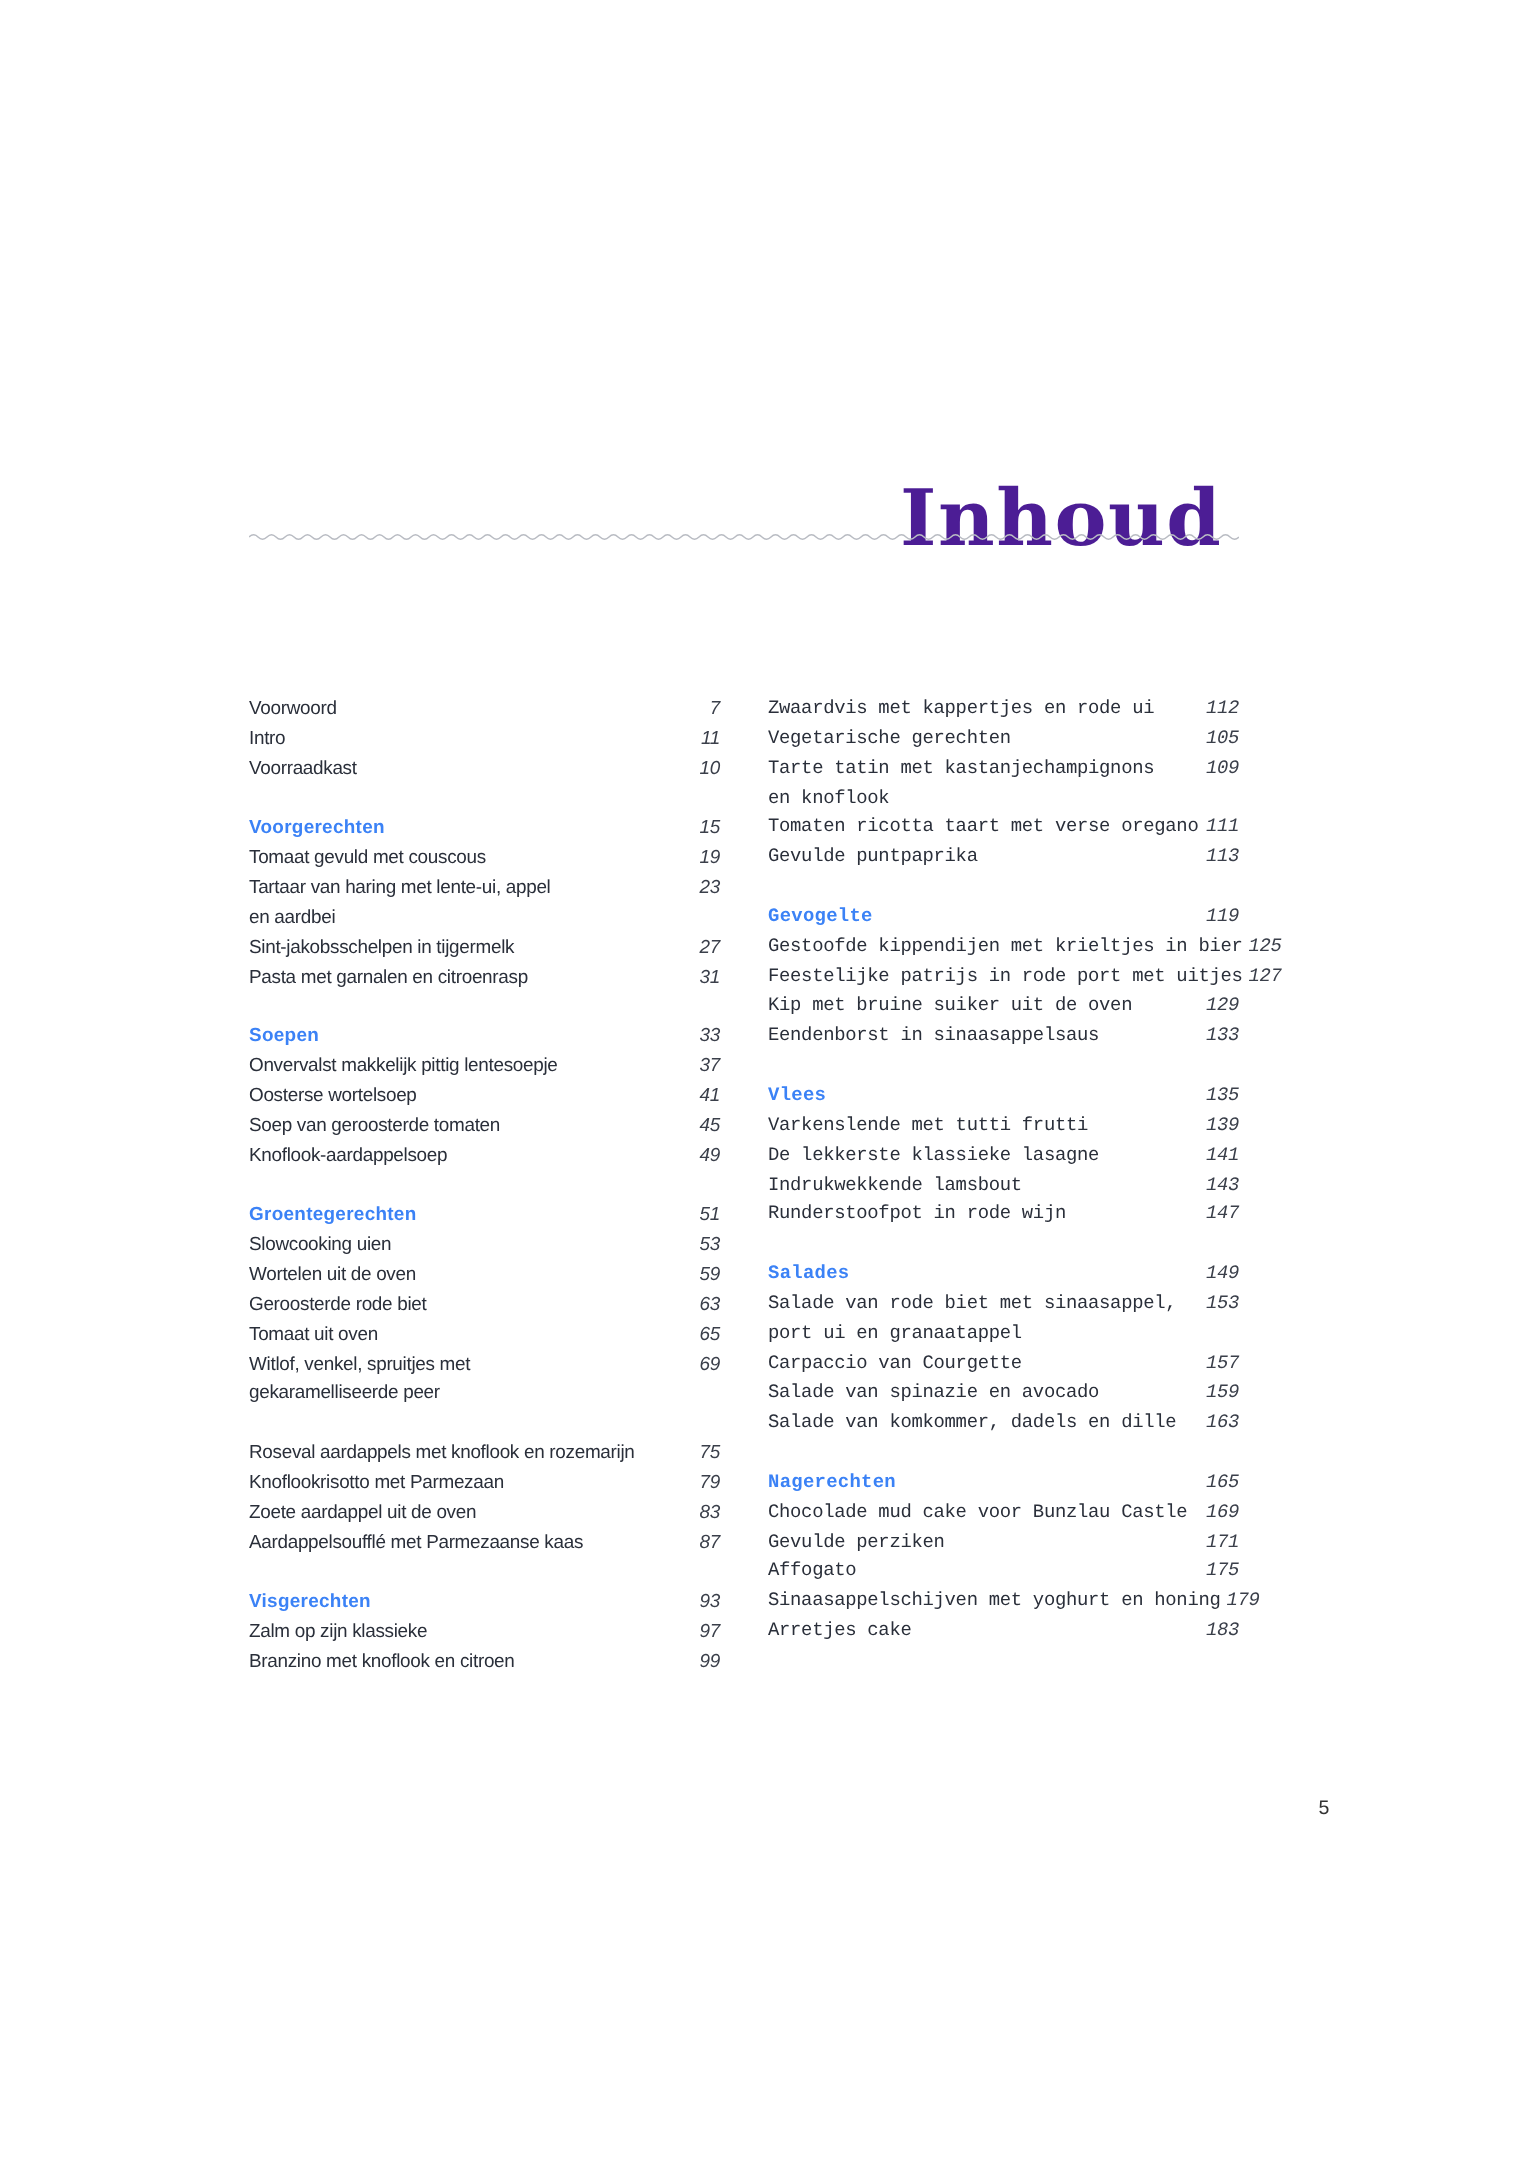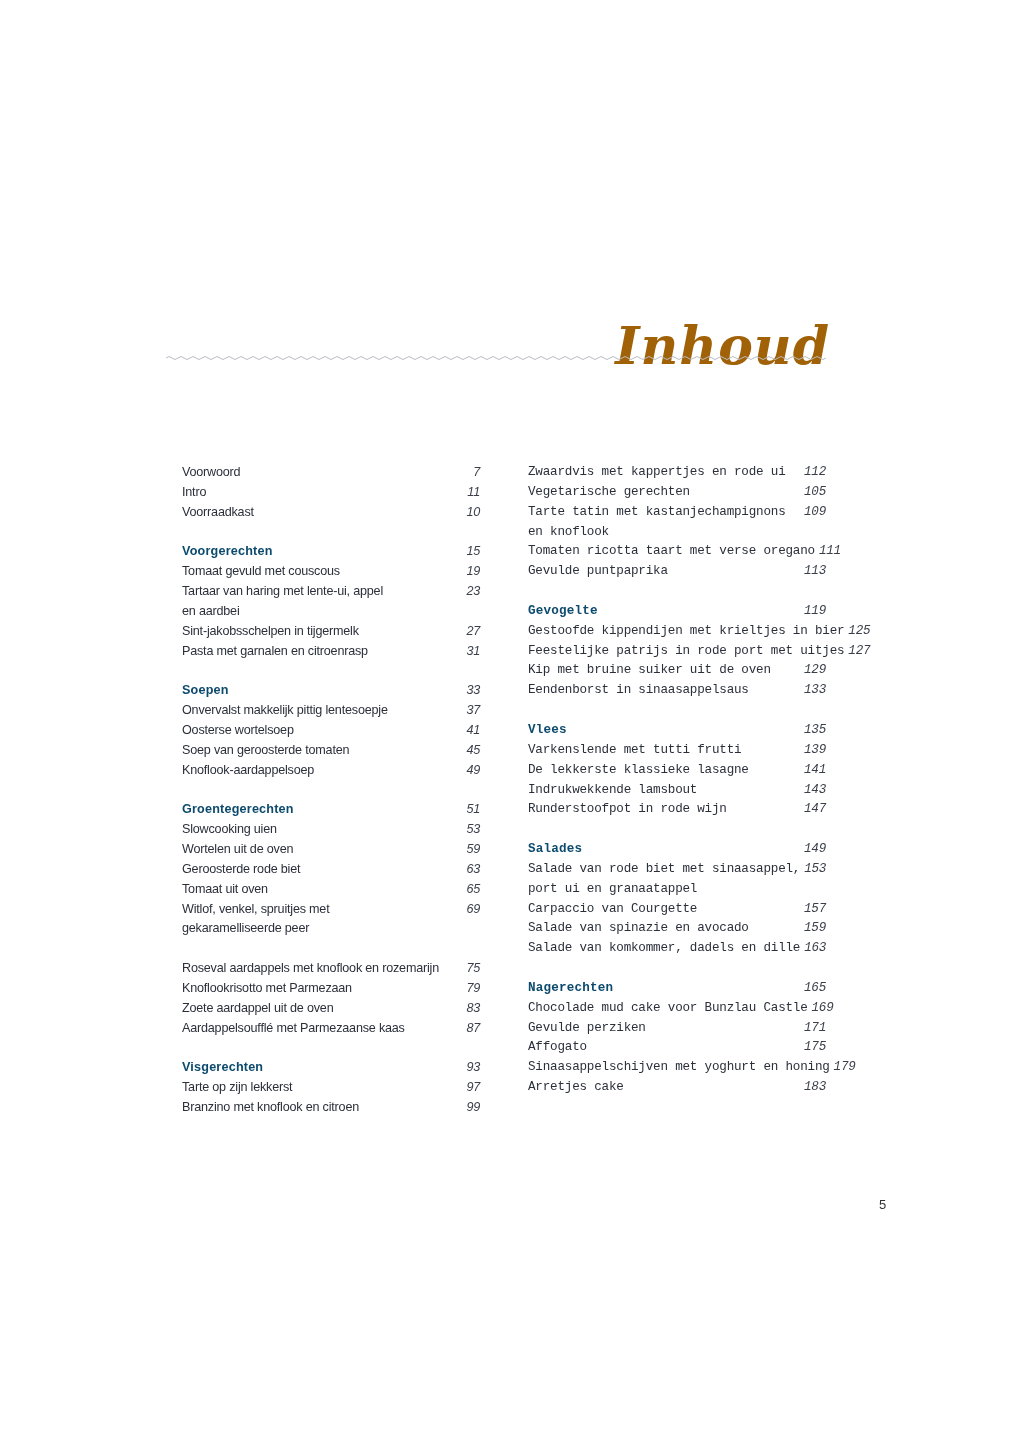--- a/index.html
+++ b/index.html
@@ -1,30 +1,30 @@
 <!DOCTYPE html>
 <html><head>
   <meta charset="utf-8">
   <style>
     html, body { margin: 0; padding: 0; background: #ffffff; }
     body { width: 1019px; height: 1440px; position: relative; overflow: hidden;
            font-family: "Liberation Sans", sans-serif; color: #1f2430; }
-    .title { position: absolute; left: 600px; top: 280px; width: 230px; text-align: right;
-             font-family: "DejaVu Serif", serif; font-style: italic; font-size: 52px;
-             color: #a16207; letter-spacing: 1px; }
+    .title { position: absolute; left: 600px; top: 280px; width: 230px; 
+             font-family: "DejaVu Serif", serif; font-size: 52px;
+             color: #4c1d95; letter-spacing: 1px; }
     .wave { position: absolute; left: 166px; top: 354px; width: 660px; height: 8px; }
     .col { position: absolute; top: 463px; width: 314px; }
     .col.left { left: 166px; }
     .col.right { left: 512px; font-family: Liberation Mono, monospace; }
     .row { display: flex; justify-content: space-between; align-items: baseline;
            height: 19.85px; line-height: 19.85px; font-size: 12.6px; color: #2a2f3a;
-           letter-spacing: -0.2px; margin-left: 16px; }
+           letter-spacing: -0.2px; }
     .row .t { white-space: nowrap; }
     .row .p { font-style: italic; color: #3a3f4a; min-width: 26px; text-align: right; }
-    .row.head .t { font-weight: bold; color: #0c4a6e; letter-spacing: 0.2px; }
+    .row.head .t { font-weight: bold; color: #3b82f6; letter-spacing: 0.2px; }
     .row.cont { }
     .gap { height: 19.85px; }
     .pagenum { position: absolute; left: 879px; top: 1197px; font-size: 13px; color: #333; }
   </style>
 </head>
 <body>
 
 <h1 class="title">Inhoud</h1>
 
 <svg class="wave" viewBox="0 0 660 8" preserveAspectRatio="none">
@@ -133,21 +133,21 @@
     <div class="row">
       <span class="t">Aardappelsoufflé met Parmezaanse kaas</span>
       <span class="p">87</span>
     </div>
     <div class="gap"></div>
     <div class="row head">
       <span class="t">Visgerechten</span>
       <span class="p">93</span>
     </div>
     <div class="row">
-      <span class="t">Tarte op zijn lekkerst</span>
+      <span class="t">Zalm op zijn klassieke</span>
       <span class="p">97</span>
     </div>
     <div class="row">
       <span class="t">Branzino met knoflook en citroen</span>
       <span class="p">99</span>
     </div>
   </div>
 <div class="col right">
     <div class="row">
       <span class="t">Zwaardvis met kappertjes en rode ui</span>

